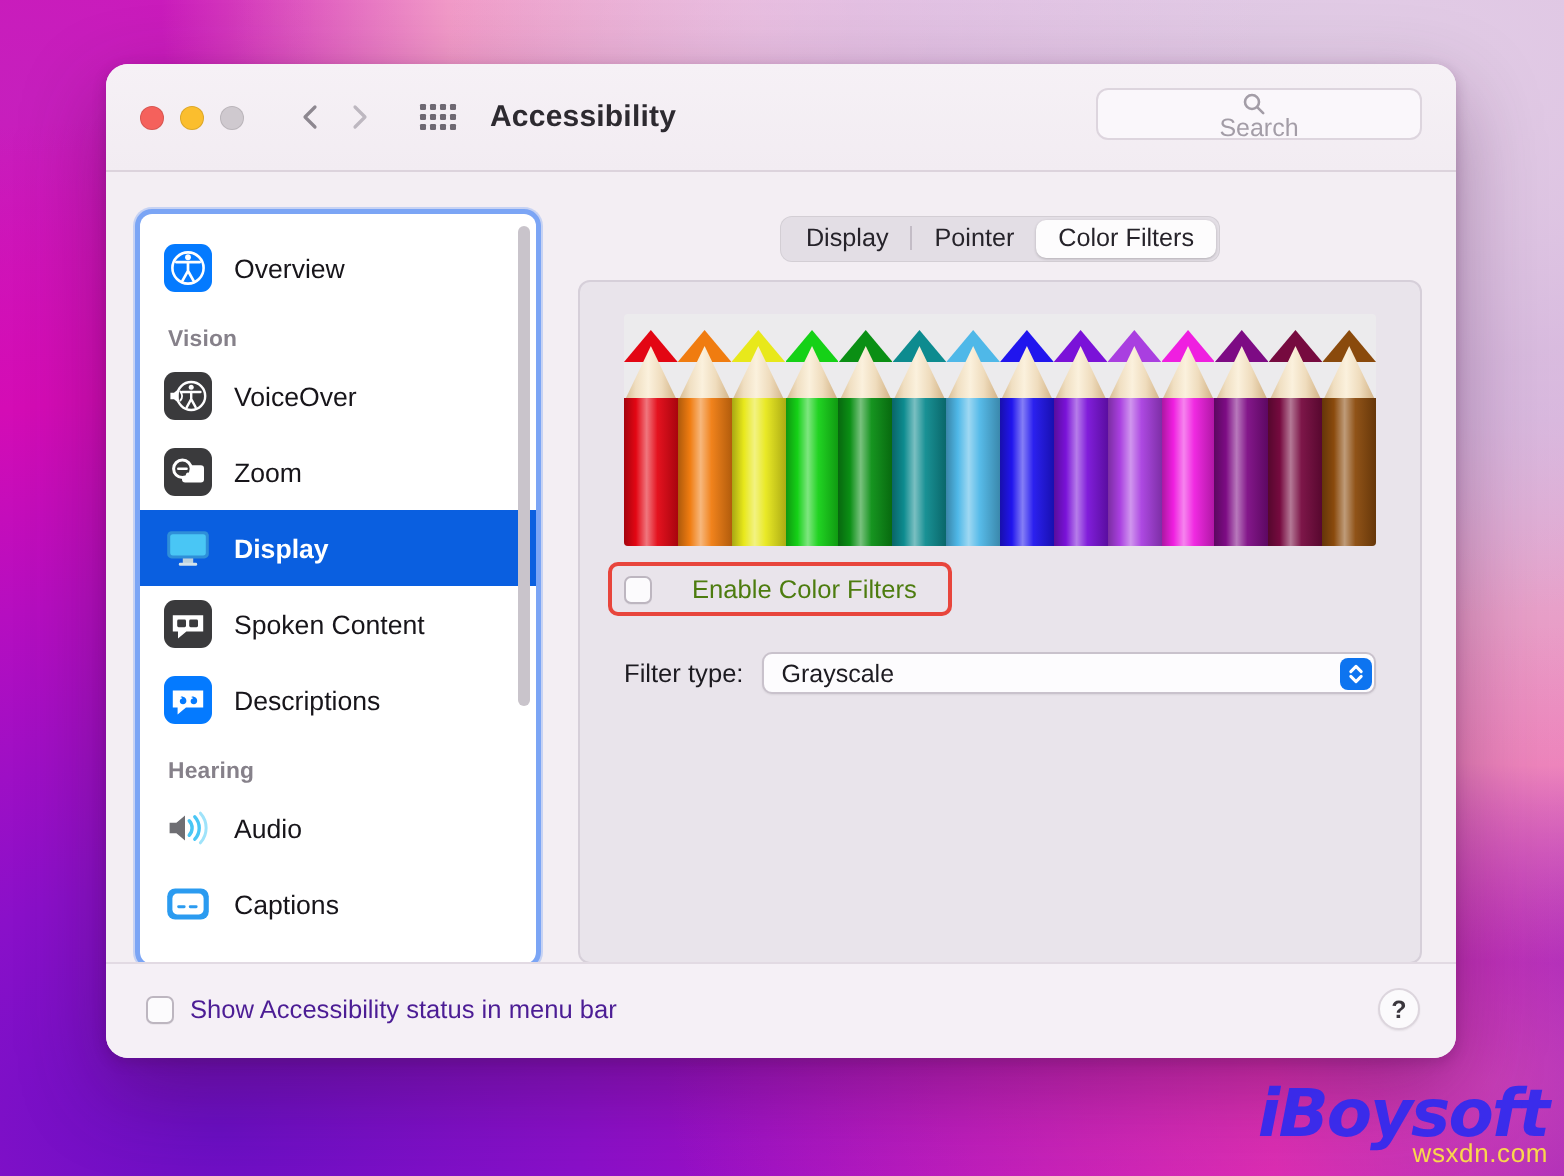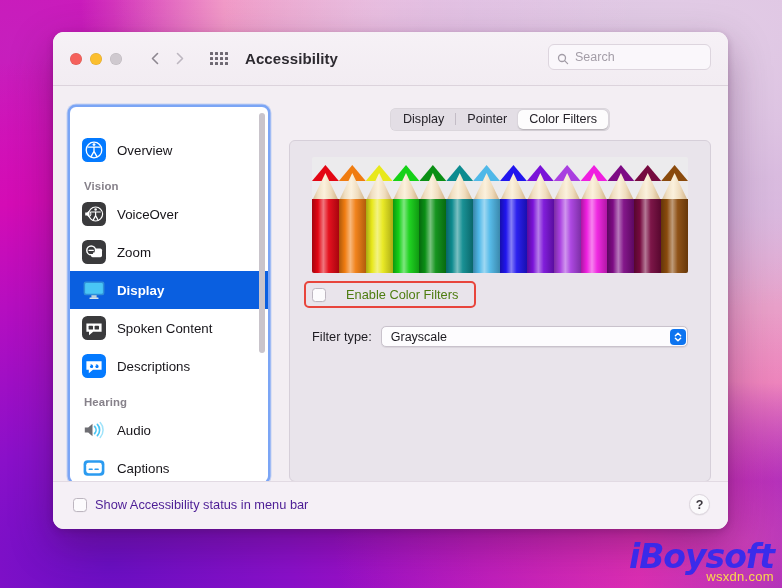--- a/index.html
+++ b/index.html
@@ -54,36 +54,36 @@
   .tl.green{background:#cfc9cf;box-shadow:inset 0 0 0 .5px rgba(0,0,0,.1);}
   .navbtns{display:flex;gap:7px;margin-left:25px;color:#8d8790;}
   .chev{width:17px;height:17px;display:block;}
   .gridbtn{margin-left:22px;display:grid;grid-template-columns:repeat(4,3px);
     grid-template-rows:repeat(3,3px);gap:2px;}
   .gridbtn i{display:block;width:3px;height:3px;border-radius:.6px;background:#6e6872;}
   .wtitle{margin-left:17px;font-size:15px;font-weight:700;color:#2d2a30;letter-spacing:.1px;}
   .searchbox{
     position:absolute;right:17px;top:12px;width:163px;height:26px;
     background:#faf7fb;border:1px solid #ddd5de;border-radius:6px;
-    display:flex;align-items:center;padding:0 8px;box-sizing:border-box;
+    display:flex;align-items:center;padding:0 8px;box-sizing:border-box;flex-direction:column;
   }
   .searchbox .sicon{width:12px;height:12px;margin-right:6px;flex:0 0 auto;}
   .searchbox .sph{font-size:12.5px;color:#a39da7;}
 
   #body{position:relative;height:444px;}
 
   
   #sidebar-wrap{
     position:absolute;left:17px;top:21px;width:198px;height:375px;
     background:#ffffff;border-radius:6px;
     box-shadow:0 0 0 2.5px rgba(62,128,245,.55),0 0 0 3.5px rgba(62,128,245,.25);
     overflow:hidden;
   }
   #sidebar{position:absolute;inset:0;overflow:hidden;}
-  .sb-list{padding-top:24px;}
+  .sb-list{padding-top:8px;}
   .sb-item{
     display:flex;align-items:center;height:38px;padding-left:12px;box-sizing:border-box;
   }
   .sb-item .ico{width:24px;height:24px;flex:0 0 auto;margin-right:11px;}
   .sb-item .lbl{font-size:13.3px;color:#17151a;}
   .sb-item.sel{background:#0a5fe0;}
   .sb-item.sel .lbl{color:#fff;font-weight:600;}
   .sb-group{
     font-size:11.4px;color:#86818a;font-weight:600;
     padding:11px 0 3px 14px;letter-spacing:.1px;

